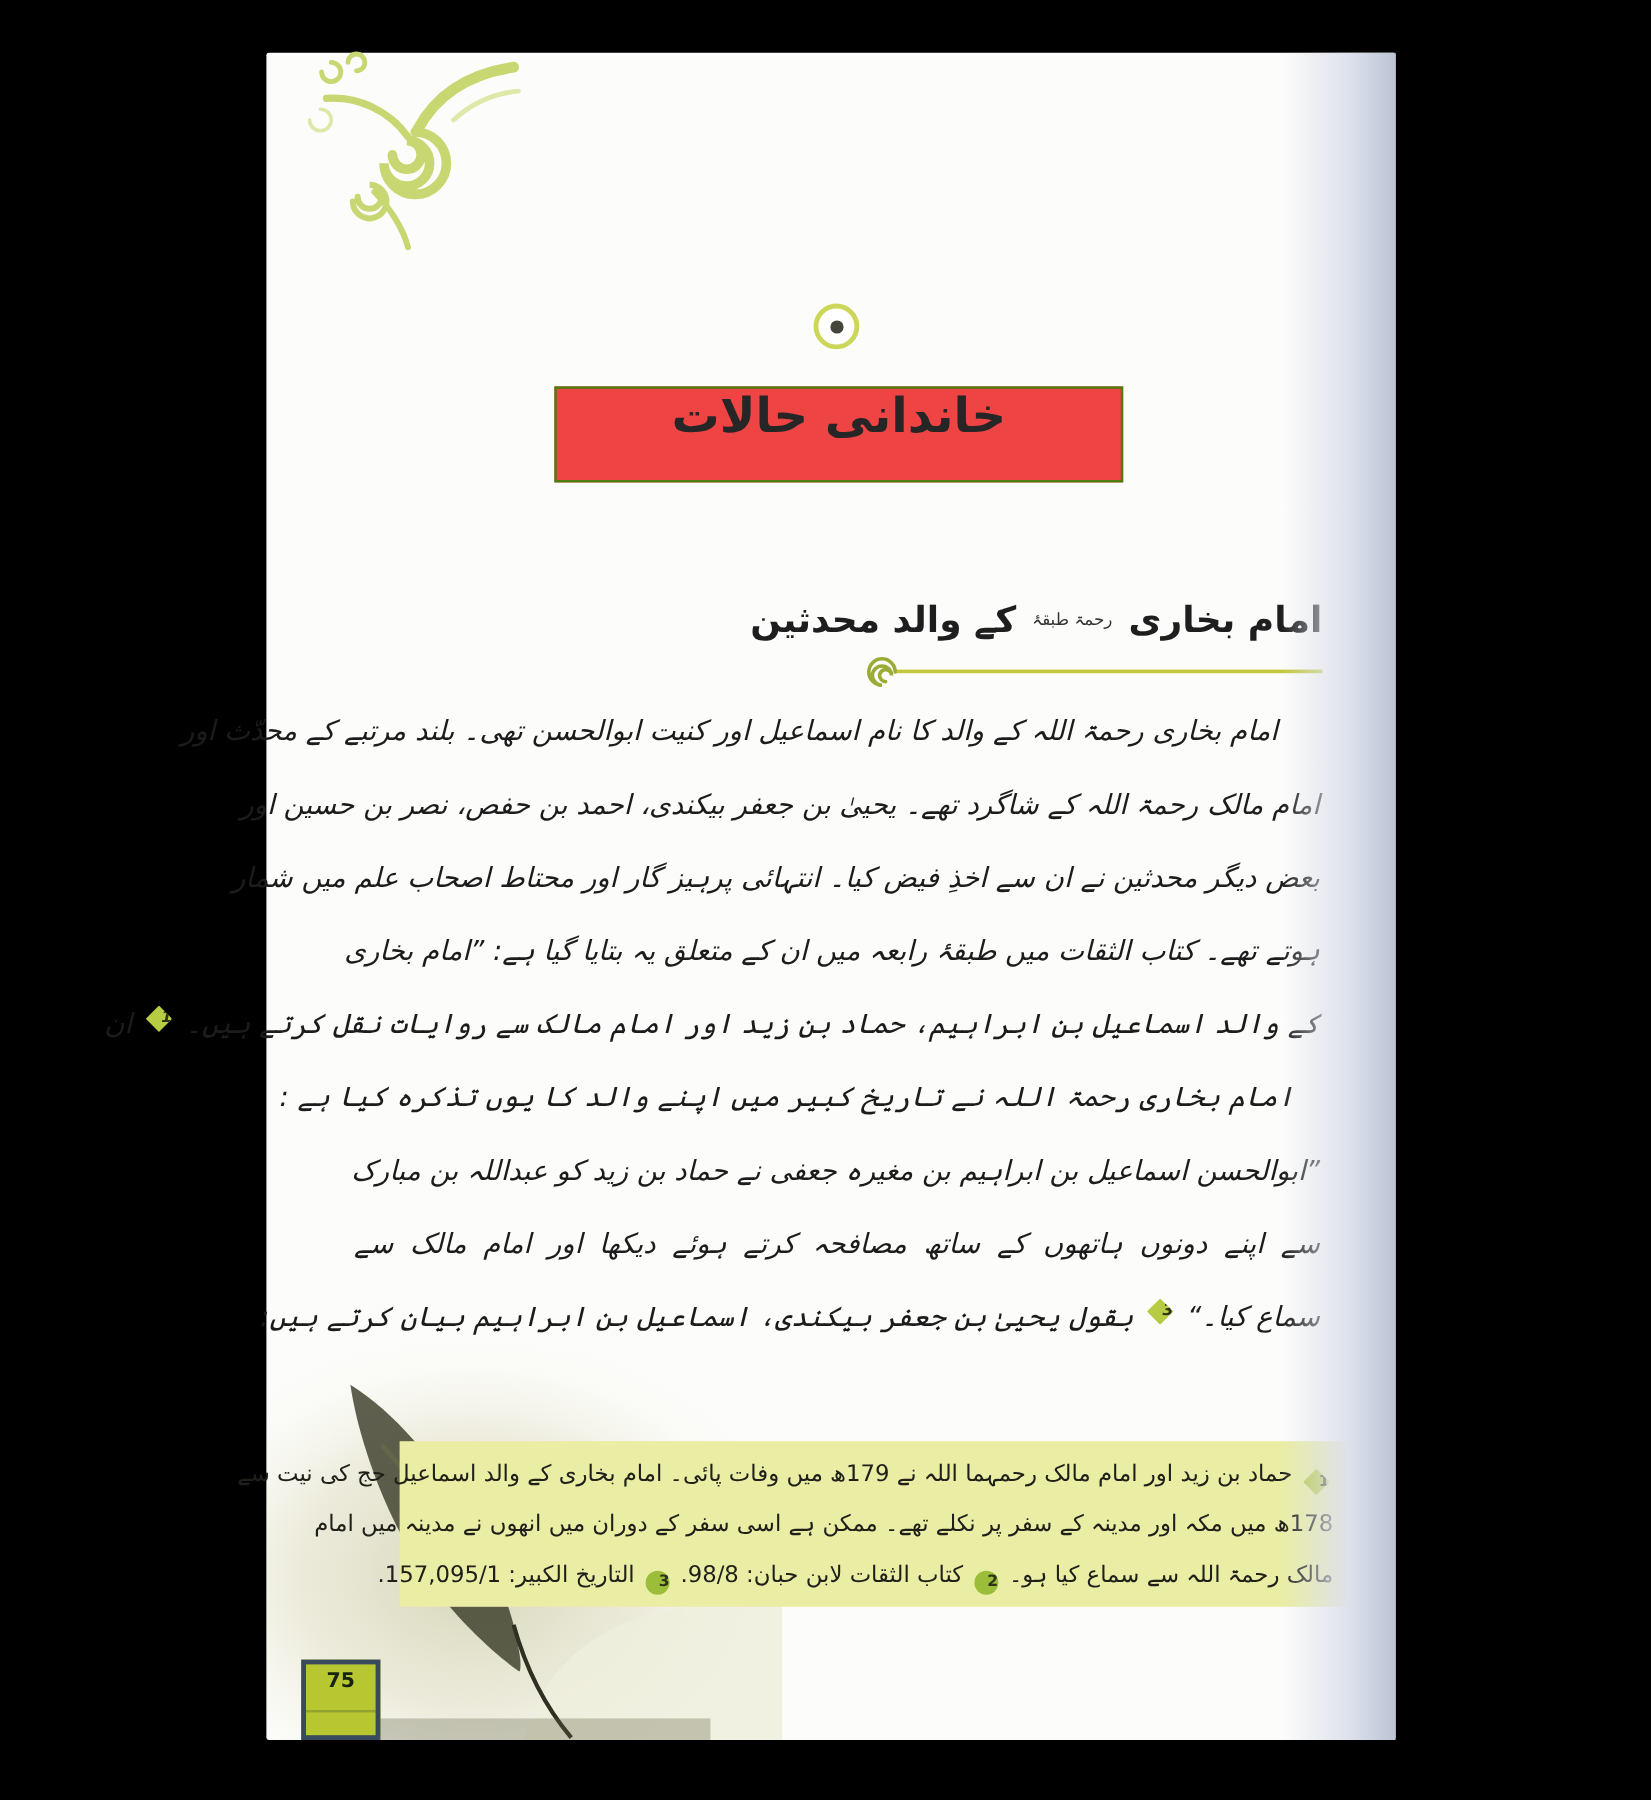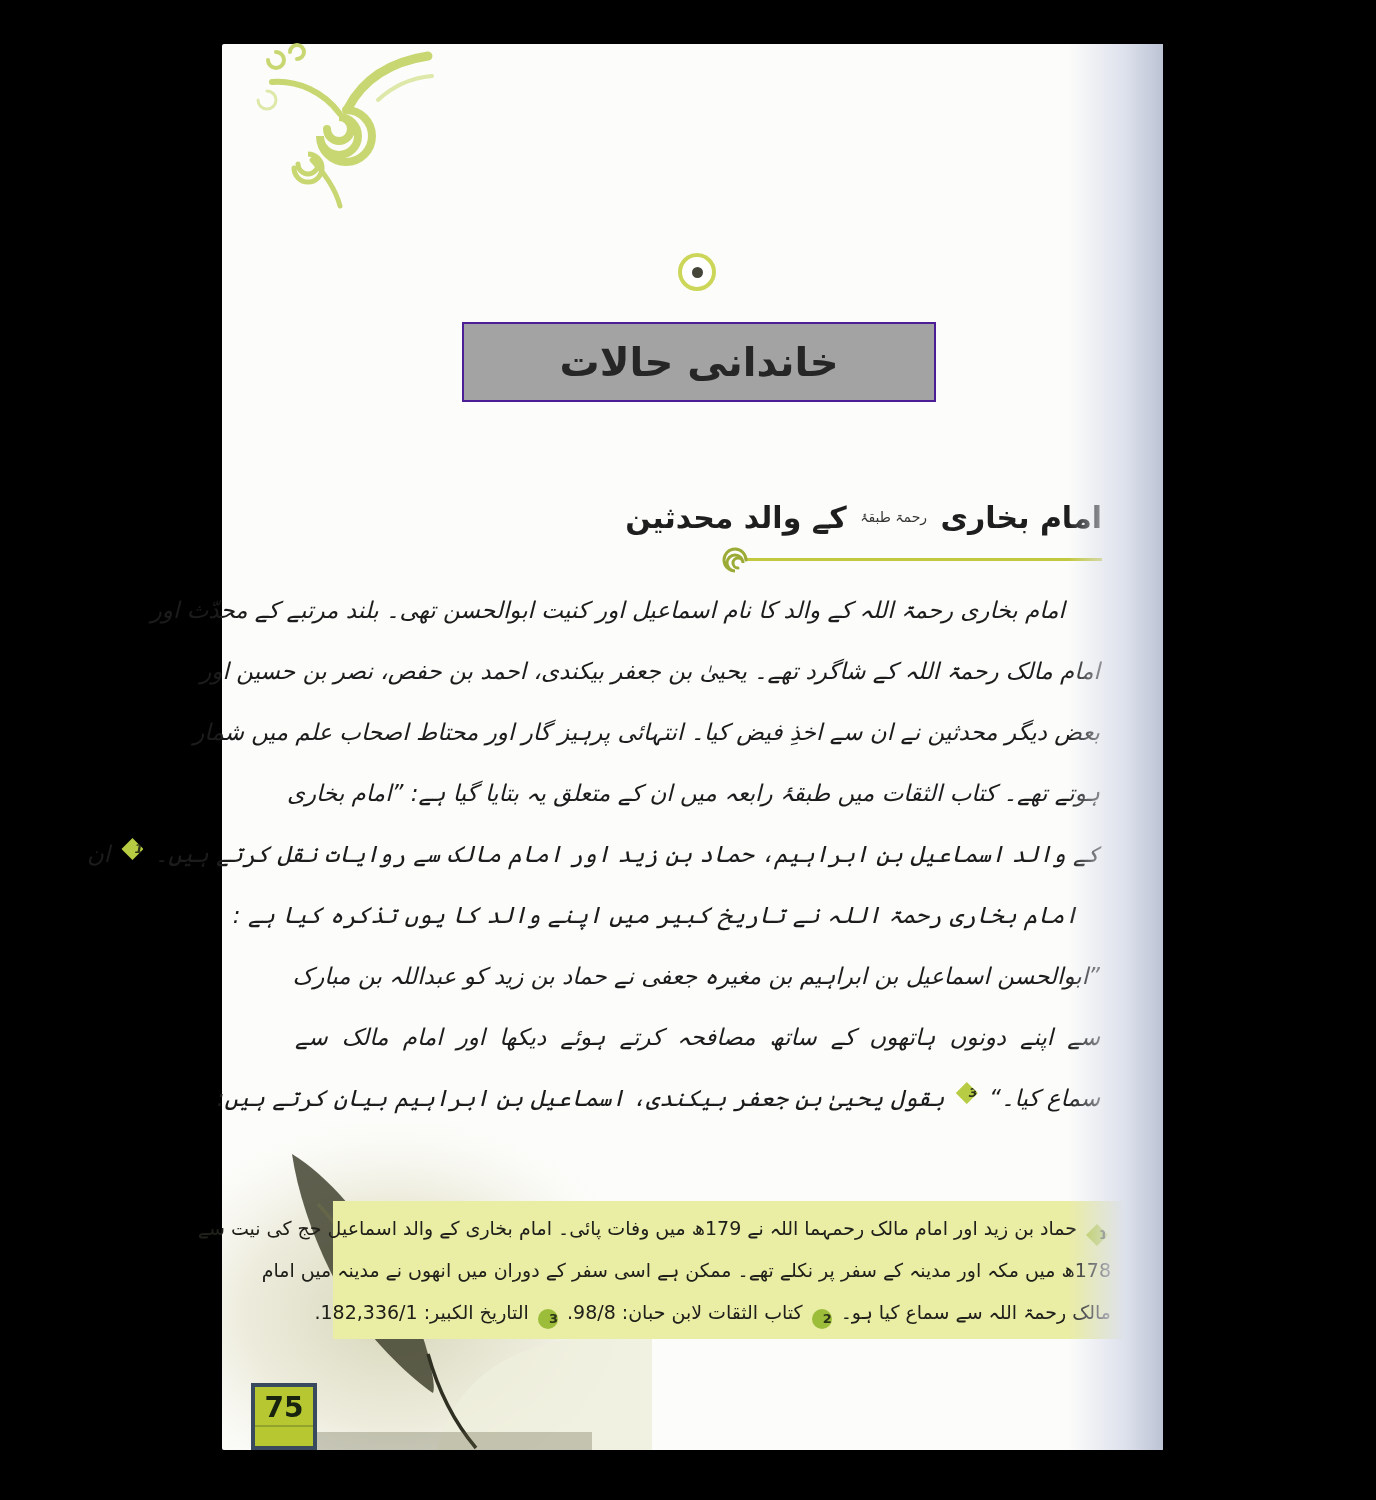--- a/index.html
+++ b/index.html
@@ -23,22 +23,22 @@
   .flourish{position:absolute;left:6px;top:-4px;}
 
   
   .bullet-ring{position:absolute;left:456px;top:209px;width:30px;height:30px;
         border:4px solid #ccd75a;border-radius:50%;background:#fff;
         display:flex;align-items:center;justify-content:center;}
   .bullet-dot{width:11px;height:11px;border-radius:50%;background:#45453a;}
 
   
   .title-box{position:absolute;left:240px;top:278px;width:470px;height:76px;
-        background:#a3a3a3;border:2px solid #4c1d95;
-        display:flex;align-items:center;justify-content:center;}
+        background:#ef4444;border:2px solid #4d7c0f;
+        display:flex;justify-content:center;}
   .title-box span{font-size:40px;font-weight:bold;color:#262626;direction:rtl;}
 
   
   .sec-head{position:absolute;left:450px;top:444px;width:430px;height:58px;
         direction:rtl;text-align:right;font-size:30px;font-weight:bold;color:#1e1e1e;
         line-height:58px;white-space:nowrap;}
   .sec-head .honor{font-size:14px;font-weight:normal;color:#333;vertical-align:6px;margin:0 3px;}
   .underline{position:absolute;left:523px;top:514px;width:357px;height:2.5px;background:#c3c93e;}
   .underline-swirl{position:absolute;left:494px;top:500px;}
 
@@ -67,21 +67,21 @@
 
   
   .photo{position:absolute;left:0;top:1080px;width:430px;height:326px;overflow:hidden;}
 
   
   .pagebox{position:absolute;left:29px;top:1339px;width:66px;height:67px;
         background:#b6c732;border:4px solid #394a5e;box-sizing:border-box;}
   .pagebox::after{content:"";position:absolute;left:0;right:0;top:38px;height:2px;
         background:rgba(40,60,30,.25);}
   .pagebox span{position:absolute;left:0;right:0;top:4px;text-align:center;
-        font-size:28px;font-weight:bold;color:#17220f;}
+        font-size:17px;font-weight:bold;color:#17220f;}
 </style>
 </head>
 <body>
 
 <div class="page">
 
   <svg class="flourish" width="220" height="170" viewBox="0 0 220 170">
     <g fill="none" stroke="#c9d772" stroke-linecap="round">
       <path d="M118,96 m0,-26 a26,26 0 1,1 -26,26 a19,19 0 1,0 19,-19 a12,12 0 1,1 -12,12" stroke-width="8"></path>
       <path d="M120,68 C135,40 160,22 200,16" stroke-width="9"></path>
@@ -158,21 +158,21 @@
       <span>حماد بن زید اور امام مالک رحمہما اللہ نے 179ھ میں وفات پائی۔ امام بخاری کے والد اسماعیل حج کی نیت سے</span>
     </div>
     <div class="fline">
       <span>178ھ میں مکہ اور مدینہ کے سفر پر نکلے تھے۔ ممکن ہے اسی سفر کے دوران میں انھوں نے مدینہ میں امام</span>
     </div>
     <div class="fline">
       <span>مالک رحمۃ اللہ سے سماع کیا ہو۔</span>
       <span class="mark circle">2</span>
       <span>کتاب الثقات لابن حبان: 98/8.</span>
       <span class="mark circle">3</span>
-      <span>التاریخ الکبیر: 182,336/1.</span>
+      <span>التاریخ الکبیر: 157,095/1.</span>
     </div>
   </div>
 
   <div class="pagebox">
     <span>75</span>
   </div>
 
   <div class="page-edge"></div>
 </div>
 

